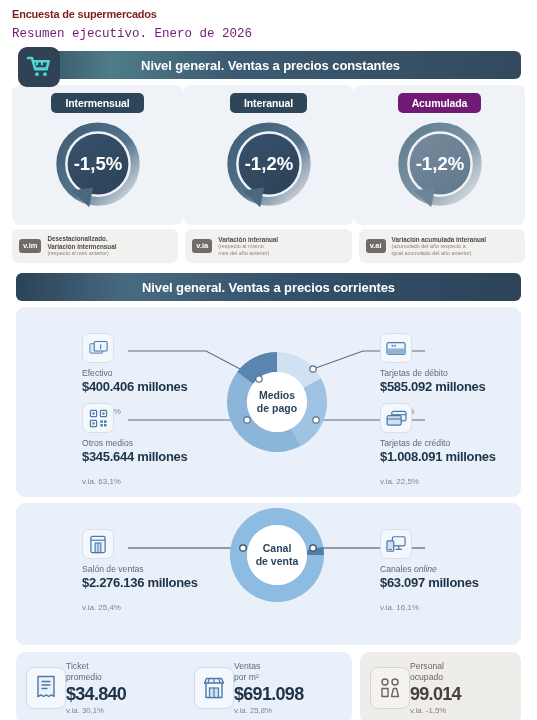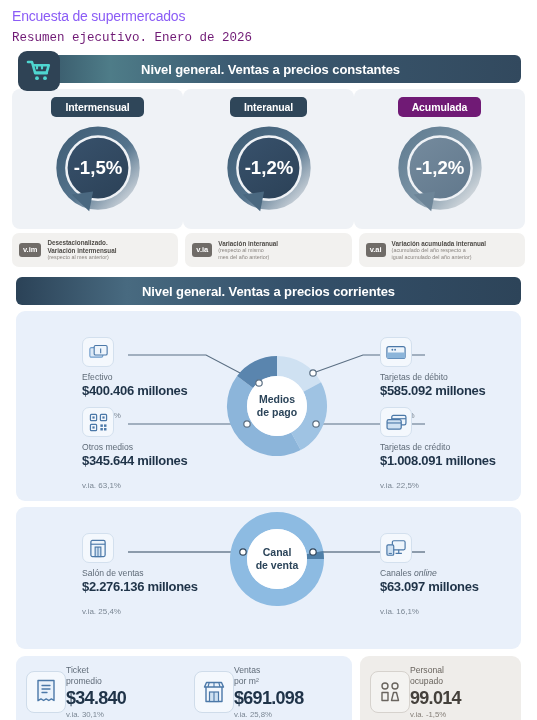--- a/index.html
+++ b/index.html
@@ -7,21 +7,21 @@
     width: 537px; height: 720px;
     background: #ffffff;
     font-family: "Liberation Sans", sans-serif;
     color: #2b3a4a;
     overflow: hidden;
   }
   .page { position: relative; width: 537px; height: 720px; padding: 0 8px; }
 
   
   .doc-title {
-    font-size: 14px; font-weight: normal; color: #8b5cf6;
+    font-size: 11px; font-weight: bold; color: #7f1d1d;
     letter-spacing: -0.2px; padding: 8px 0 0 4px;
   }
   .doc-sub {
     font-size: 12.5px; color: #701a75; padding: 7px 0 0 4px; font-family: Liberation Mono, monospace;
   }
 
   
   .banner-wrap { position: relative; margin-top: 10px; height: 28px; }
   .banner {
     position: absolute; left: 12px; right: 8px; top: 0; height: 28px;

